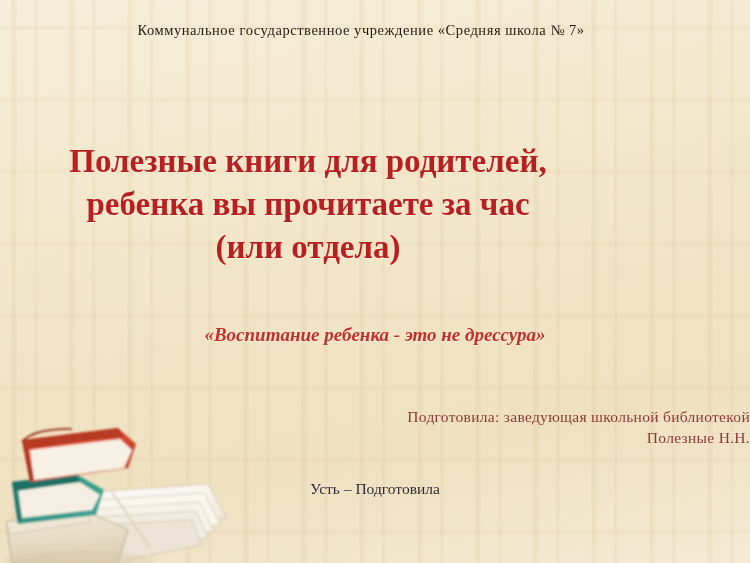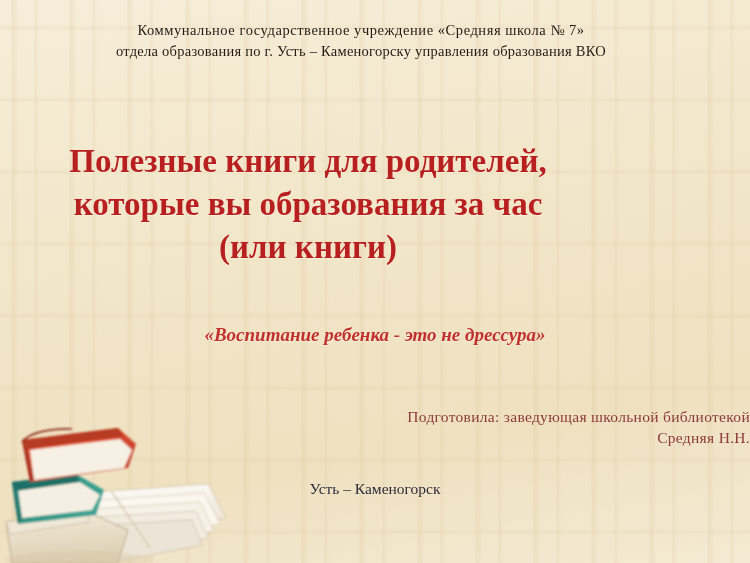--- a/index.html
+++ b/index.html
@@ -129,38 +129,37 @@
   }
   .books svg { display: block; width: 230px; height: 165px; }
 </style>
 </head>
 <body>
 
 <div class="slide">
 
   <div class="header">
     <span class="hline hline-1">Коммунальное  государственное  учреждение  «Средняя школа № 7»</span>
-    <span class="hline hline-2">отдела образования по г. Усть – Каменогорску  управления  образования ВКО</span>
   </div>
 
   <div class="title-block">
     <span class="tline">Полезные книги для родителей,</span>
-    <span class="tline">которые  вы образования за час</span>
-    <span class="tline">(или книги)</span>
+    <span class="tline">ребенка  вы прочитаете за час</span>
+    <span class="tline">(или отдела)</span>
   </div>
 
   <div class="subtitle">«Воспитание ребенка  -  это не дрессура»</div>
 
   <div class="credit">
     <span class="cline">Подготовила: заведующая  школьной  библиотекой</span>
-    <span class="cline">Средняя Н.Н.</span>
+    <span class="cline">Полезные Н.Н.</span>
   </div>
 
   <div class="place">
-    <span class="pline">Усть – Каменогорск</span>
+    <span class="pline">Усть – Подготовила</span>
   </div>
 
   <div class="books">
     <svg viewBox="0 0 230 165" xmlns="http://www.w3.org/2000/svg">
       <defs>
         <linearGradient id="pgGrad" x1="0" y1="0" x2="0.3" y2="1">
           <stop offset="0%" stop-color="#ffffff"></stop>
           <stop offset="100%" stop-color="#ece2d0"></stop>
         </linearGradient>
         <linearGradient id="creamGrad" x1="0" y1="0" x2="0.2" y2="1">

